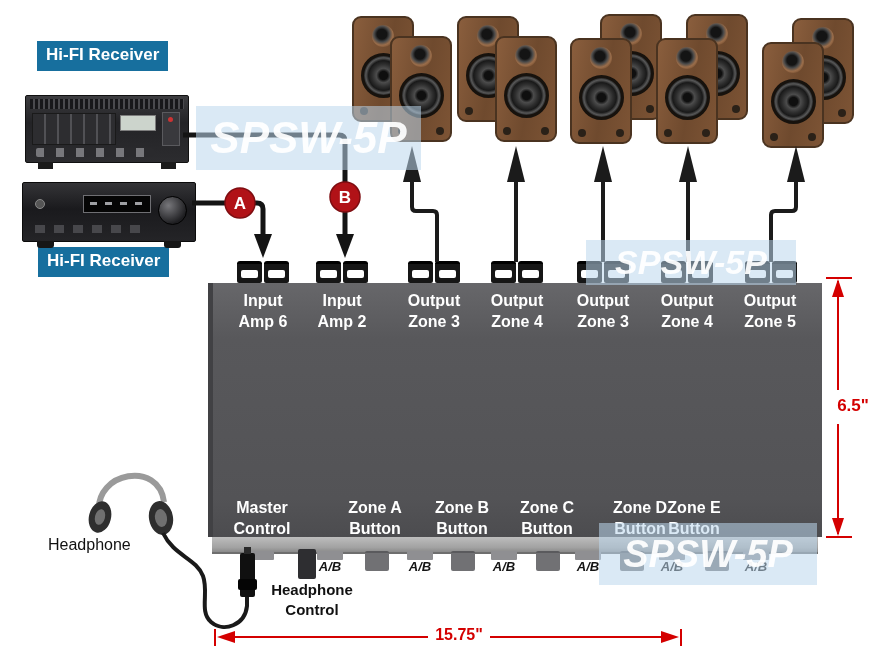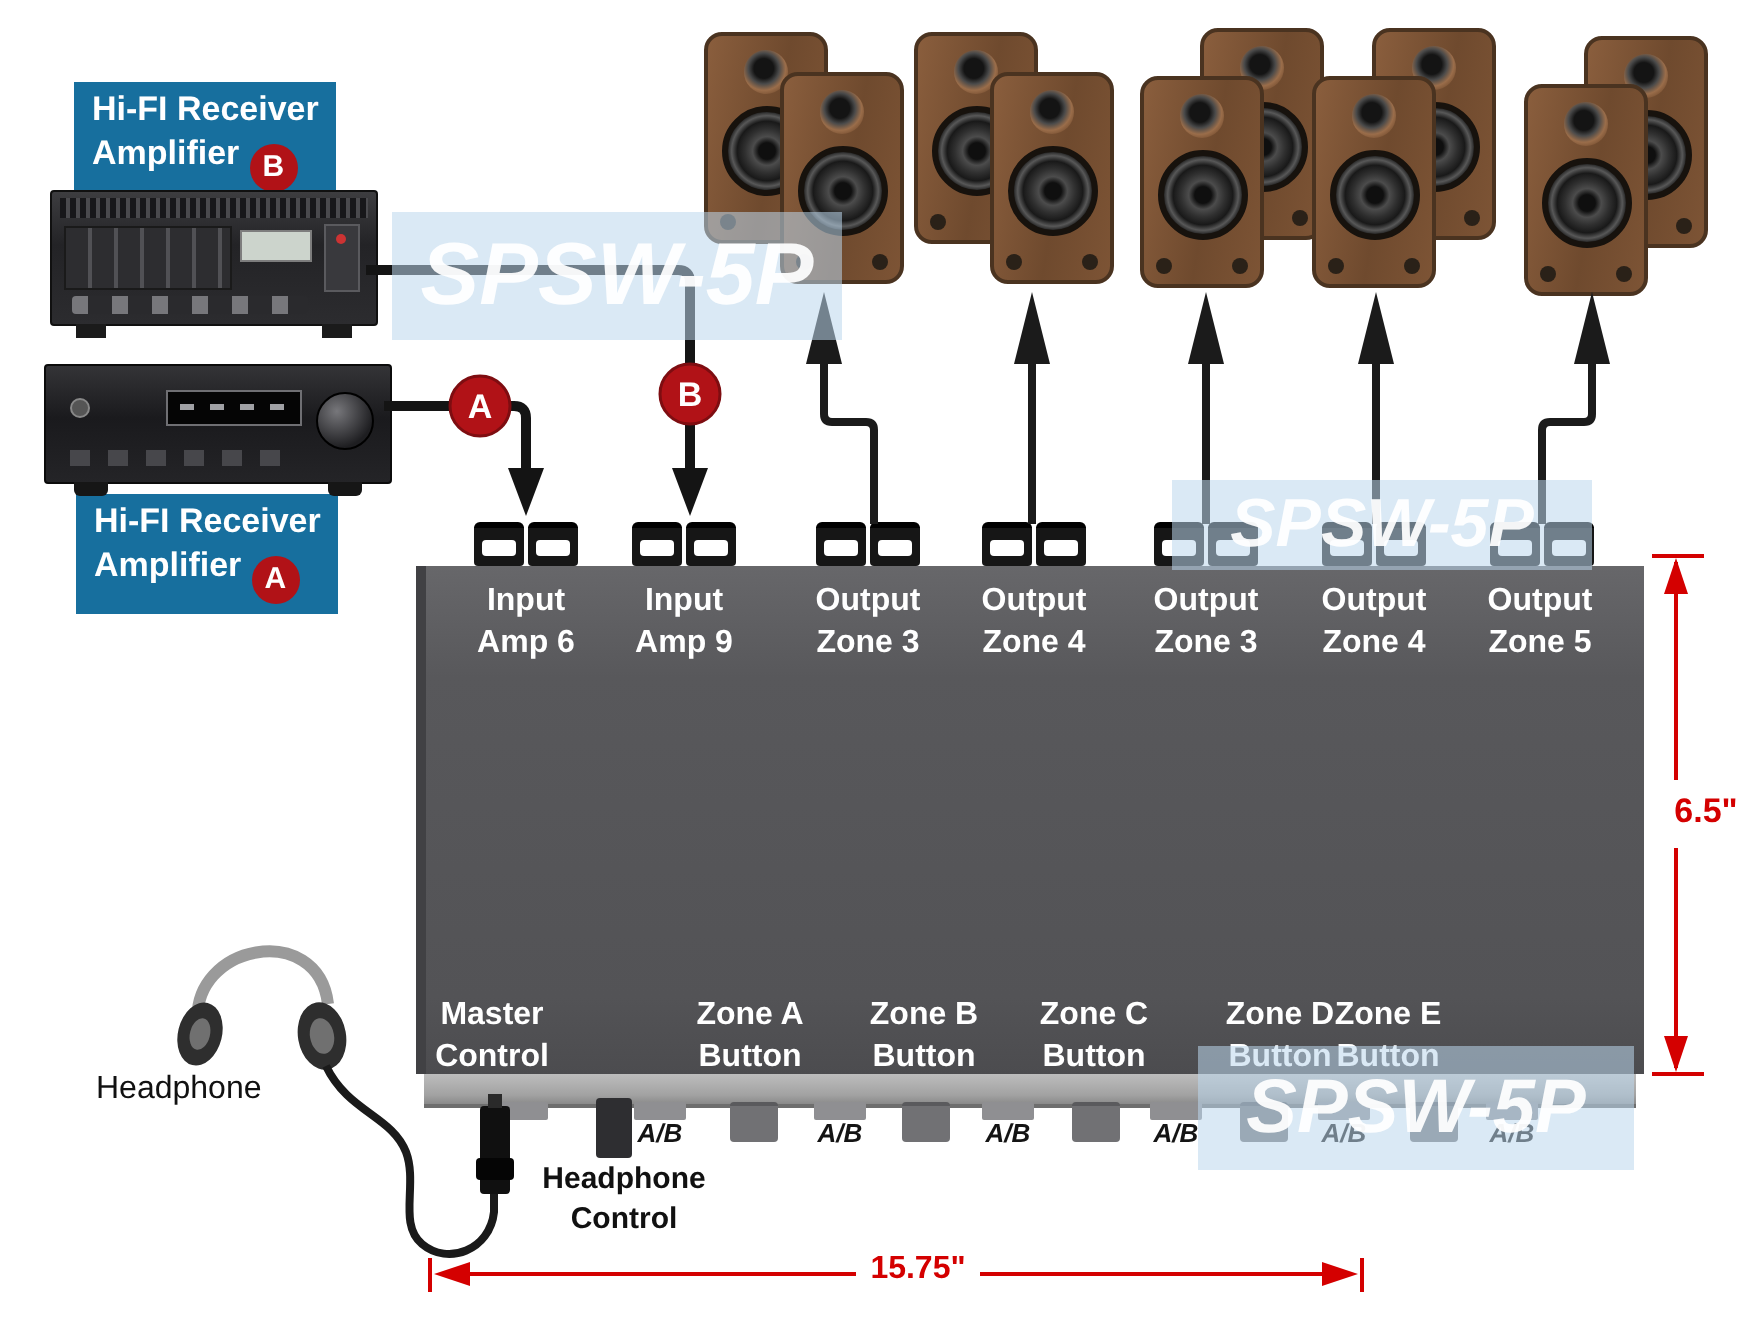--- a/index.html
+++ b/index.html
@@ -140,25 +140,23 @@
       <div class="tweeter"></div>
       <div class="woofer"></div>
     </div>
   <div class="speaker" style="left:762px;top:42px">
       <div class="tweeter"></div>
       <div class="woofer"></div>
     </div>
 
   <div class="amp-label" style="left:37px;top:41px">
     <div>Hi-FI Receiver</div>
-    <div><span>Amplifier</span><span class="badge">B</span></div>
   </div>
   <div class="amp-label" style="left:38px;top:247px">
     <div>Hi-FI Receiver</div>
-    <div><span>Amplifier</span><span class="badge">A</span></div>
   </div>
 
   <div class="ampB">
     <div class="grille"></div>
     <div class="channels"></div>
     <div class="lcd"></div>
     <div class="rpanel">
         <i></i>
       </div>
     <div class="knobs"></div>
@@ -203,21 +201,21 @@
       <div class="term"></div>
       <div class="term"></div>
     </div>
 
   <div class="port-label" style="left:217px">
       <div>Input</div>
       <div>Amp 6</div>
     </div>
   <div class="port-label" style="left:296px">
       <div>Input</div>
-      <div>Amp 9</div>
+      <div>Amp 2</div>
     </div>
   <div class="port-label" style="left:388px">
       <div>Output</div>
       <div>Zone 3</div>
     </div>
   <div class="port-label" style="left:471px">
       <div>Output</div>
       <div>Zone 4</div>
     </div>
   <div class="port-label" style="left:557px">
@@ -226,21 +224,21 @@
     </div>
   <div class="port-label" style="left:641px">
       <div>Output</div>
       <div>Zone 4</div>
     </div>
   <div class="port-label" style="left:724px">
       <div>Output</div>
       <div>Zone 5</div>
     </div>
 
-  <div class="ctl-label" style="left:196px">
+  <div class="ctl-label" style="left:212px">
       <div>Master</div>
       <div>Control</div>
     </div>
   <div class="ctl-label" style="left:325px">
       <div>Zone A</div>
       <div>Button</div>
     </div>
   <div class="ctl-label" style="left:412px">
       <div>Zone B</div>
       <div>Button</div>

